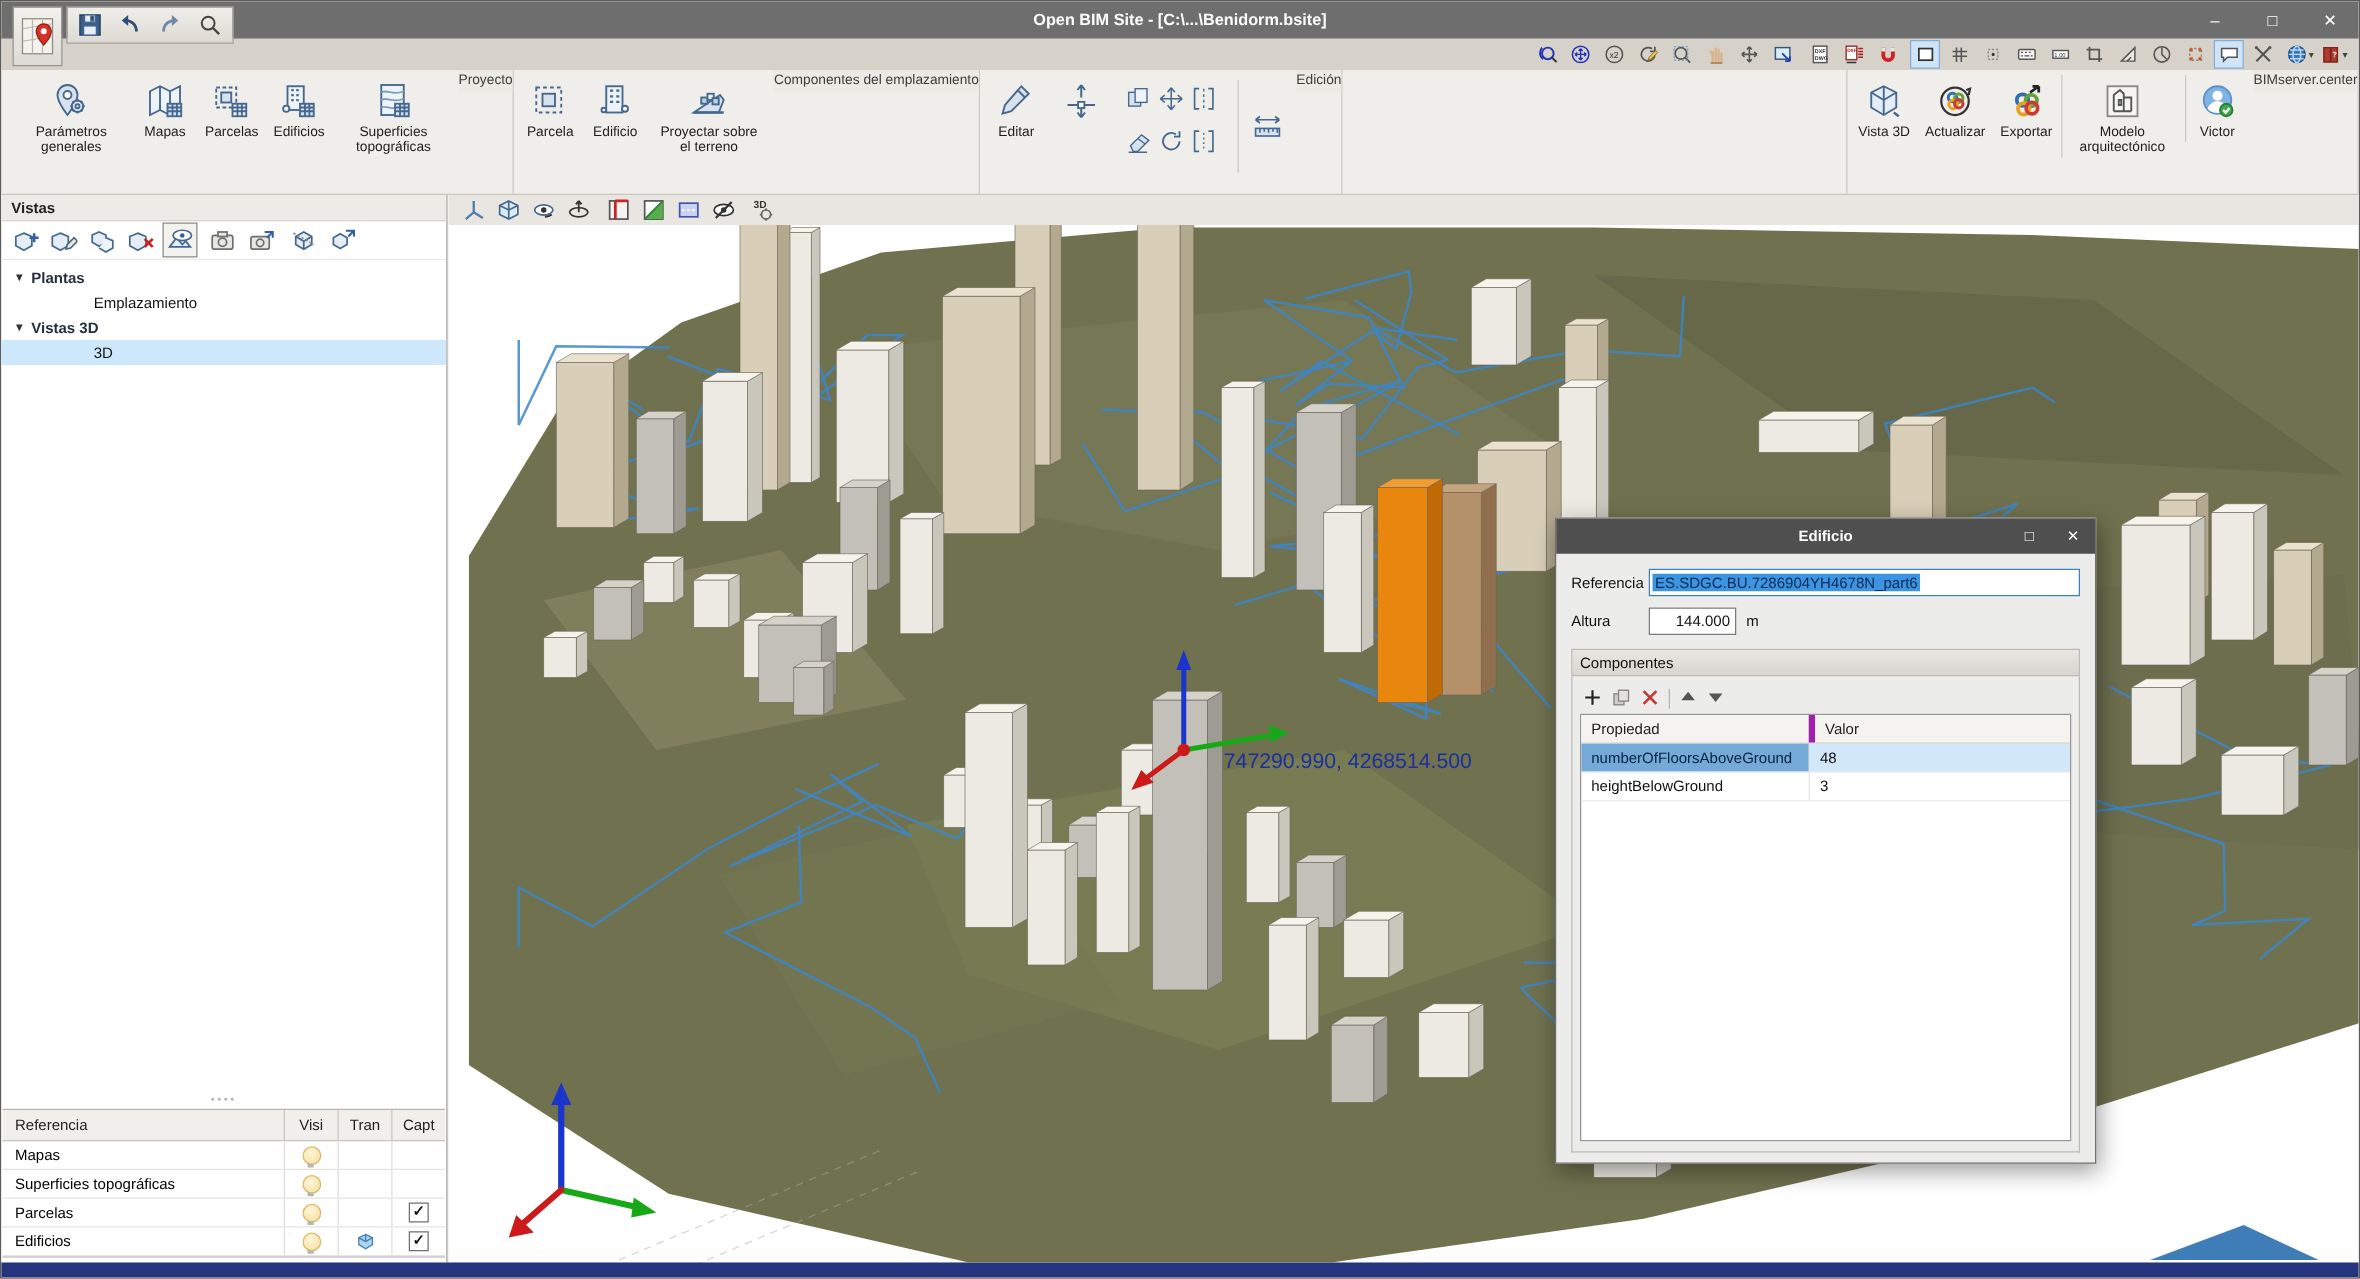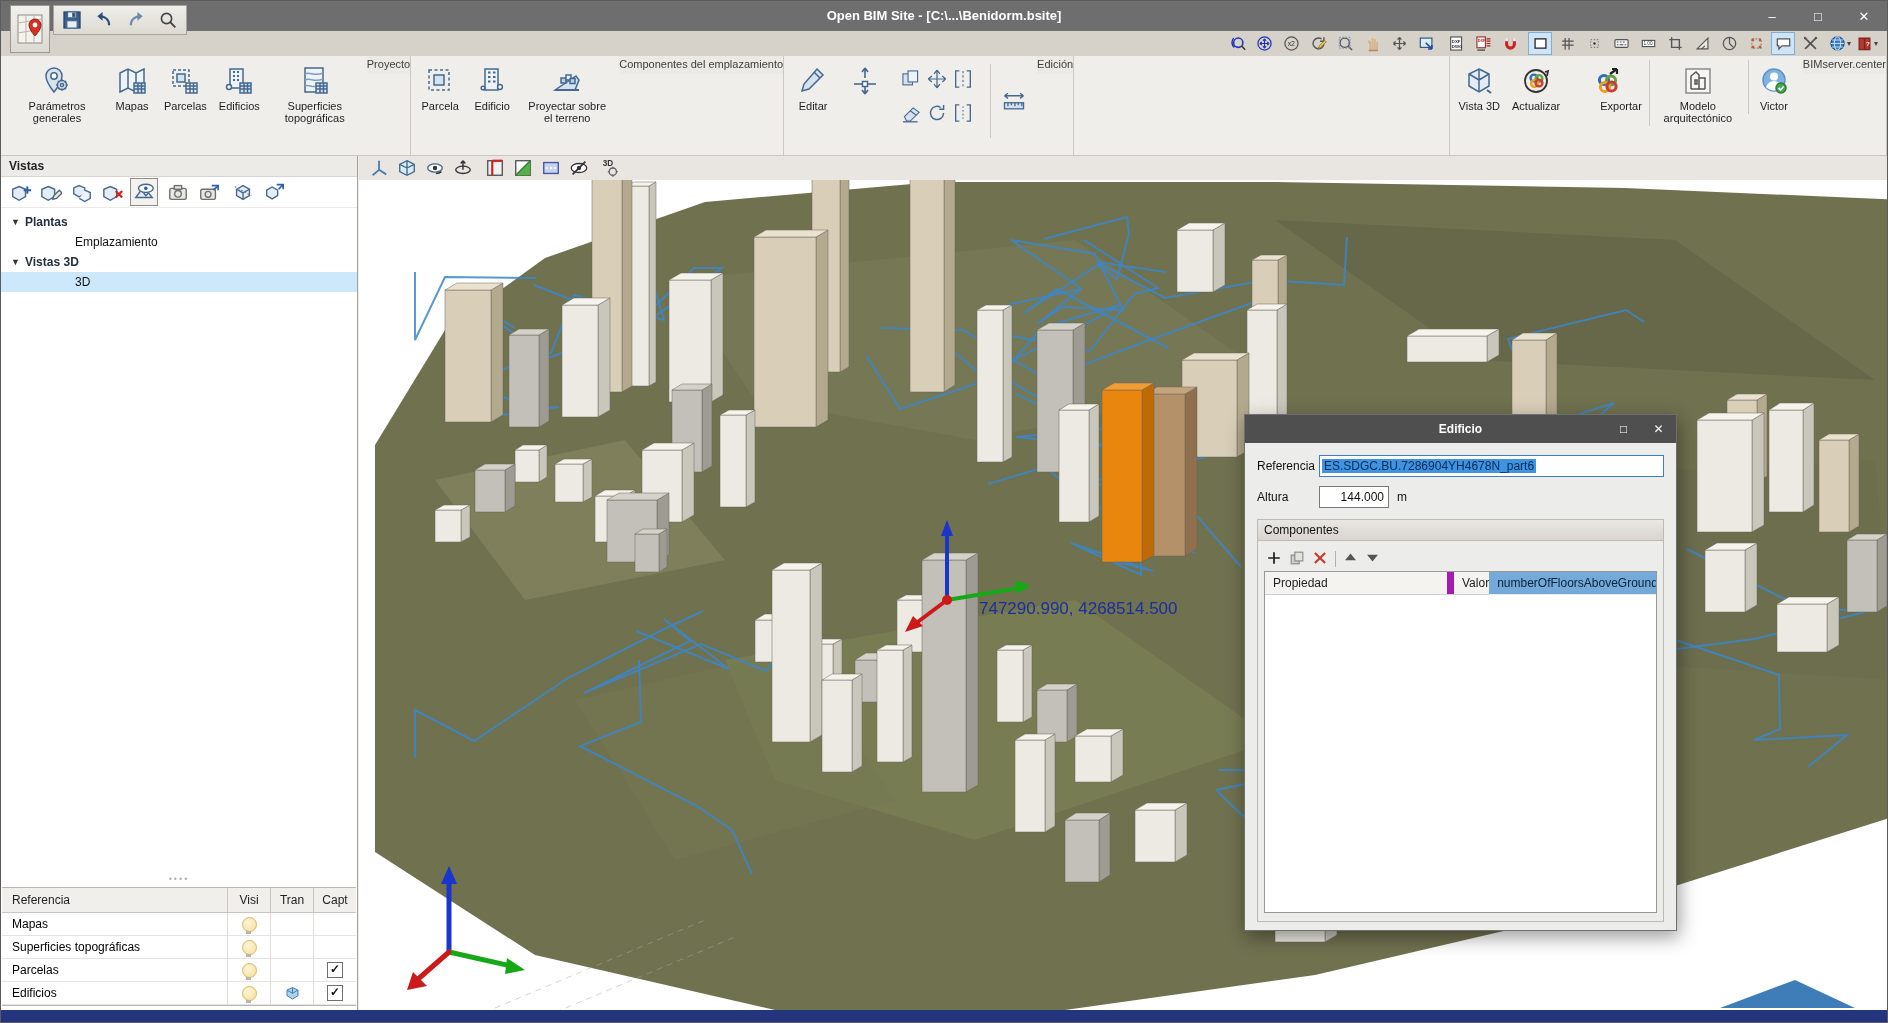--- a/index.html
+++ b/index.html
@@ -65,26 +65,26 @@
   .fld-lbl{width:62px;flex:none;}
   .inp{height:20px;background:#fff;border:1px solid #7a7a7a;display:flex;align-items:center;padding:0 2px;}
   .inp.ref{flex:1;border:1px solid #3e7fc1;}
   .sel-text{background:#3d94e0;color:#0b2a55;padding:0 2px;font-size:12px;white-space:nowrap;}
   .inp.alt{width:62px;justify-content:flex-end;padding-right:4px;}
   .unit{margin-left:8px;}
   .props-hdr{height:20px;line-height:20px;background:linear-gradient(#e9e7e3,#d8d5d0);border:1px solid #bdbab4;padding-left:6px;margin-top:2px;}
   .props-box{flex:1;border:1px solid #bdbab4;border-top:none;padding:6px 6px 8px 6px;display:flex;flex-direction:column;}
   .ptool{height:24px;display:flex;align-items:center;gap:7px;padding-left:2px;}
   .ptool .sep{width:1px;height:16px;background:#b5b2ac;}
-  .ptable{flex:1;border:1px solid #979797;background:#fff;display:flex;flex-direction:row;overflow:hidden;}
+  .ptable{flex:1;border:1px solid #979797;background:#fff;display:flex;flex-direction:column;overflow:hidden;}
   .p-row{display:grid;grid-template-columns:182px 1fr;height:22px;flex:none;align-items:center;border-bottom:1px solid #ebebeb;}
   .p-row.hdr{background:#f4f3f0;border-bottom:1px solid #cfcfcf;height:22px;color:#222;}
   .p-cell{padding-left:8px;height:22px;line-height:22px;overflow:hidden;white-space:nowrap;}
   .p-row .p-cell+.p-cell{border-left:1px solid #e3e3e3;}
-  .p-row.hdr .p-cell+.p-cell{border-left:7px solid #a21caf;text-align:right;}
+  .p-row.hdr .p-cell+.p-cell{border-left:5px solid #a21caf;}
   .p-row.sel{background:#d2e7f8;}
   .p-row.sel .p-cell.name{background:#74a9d8;color:#06233f;}
   .dlg-btns{flex:none;height:34px;border-top:1px solid #c7c4bf;margin-top:8px;display:flex;align-items:center;justify-content:space-between;padding-top:4px;}
   .btn{width:92px;height:24px;background:linear-gradient(#f7f7f6,#e5e4e1);border:1px solid #8a8a8a;border-radius:3px;font-size:12px;display:flex;align-items:center;justify-content:center;color:#111;}
   .btn.primary{border:2px solid #46a0e0;width:94px;}
   
   .statusbar{position:absolute;left:0;right:0;bottom:0;height:12px;background:#24357e;}
   .gray-strip{position:absolute;left:0;right:0;bottom:12px;height:0px;background:#d6d2ca;}
 </style>
 </head>
@@ -478,21 +478,21 @@
           <div class="rib-btn">
             <div class="ric">
               <svg width="30" height="30" viewBox="0 0 30 30" fill="none" stroke="#46688f" stroke-width="1.5">
                 <circle cx="12" cy="14" r="4.6" stroke="#2e6db4" stroke-width="3"></circle>
                 <circle cx="19" cy="14.5" r="4.6" stroke="#63a33c" stroke-width="3"></circle>
                 <circle cx="13" cy="21" r="4.6" stroke="#e8a21f" stroke-width="3"></circle>
                 <circle cx="19.5" cy="20.5" r="4.6" stroke="#cc3b33" stroke-width="3"></circle>
                 <path d="M18 8l7-5M25 3h-5M25 3v5" stroke="#222" stroke-width="2.2"></path>
               </svg>
             </div>
-            <div style="max-width: 86px; margin-left: 28px;">Exportar</div>
+            <div style="max-width: 86px;">Exportar</div>
           </div>
           <div class="rib-btn vdiv-btn">
             <div class="ric">
               <svg width="30" height="30" viewBox="0 0 30 30" fill="none" stroke="#46688f" stroke-width="1.5">
                 <rect x="3" y="3" width="24" height="24" fill="#f6f5f2" stroke="#8a8a8a"></rect>
                 <path d="M8 23V10l5-4 3 3v14M16 23V12h6v11M8 23h14" stroke="#555"></path>
                 <path d="M12 14h2v4h-2z" stroke="#555"></path>
               </svg>
             </div>
             <div style="max-width: 86px;">Modelo arquitectónico</div>

